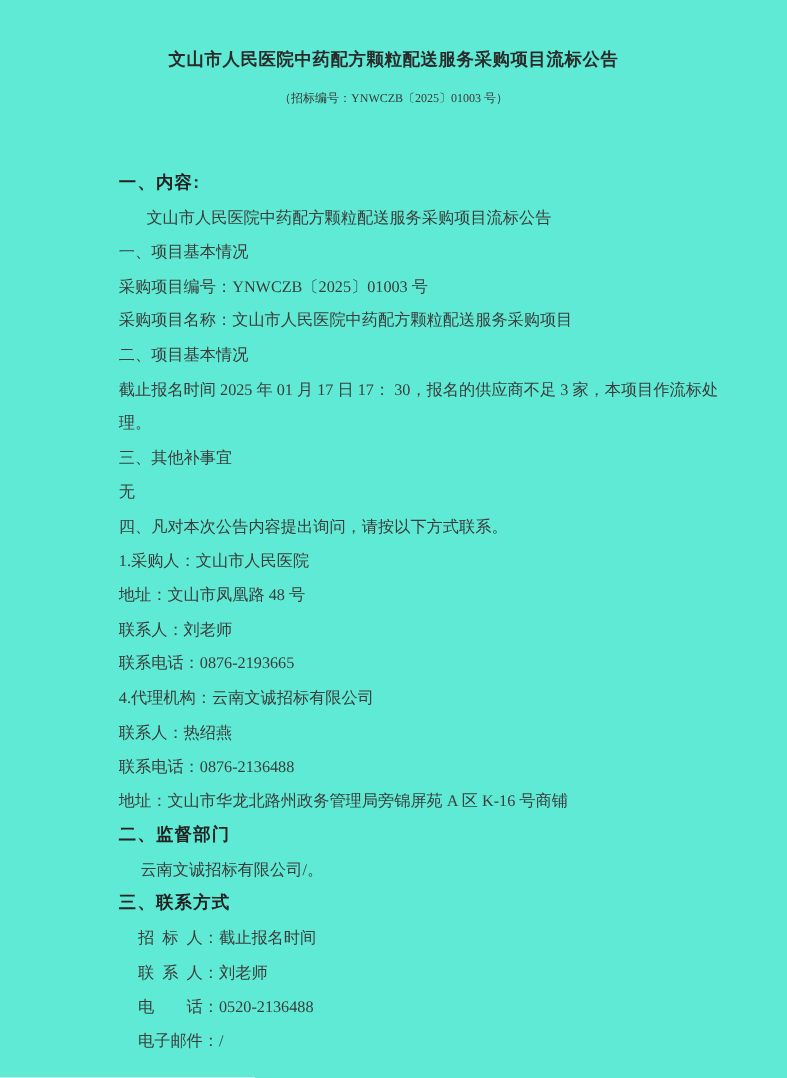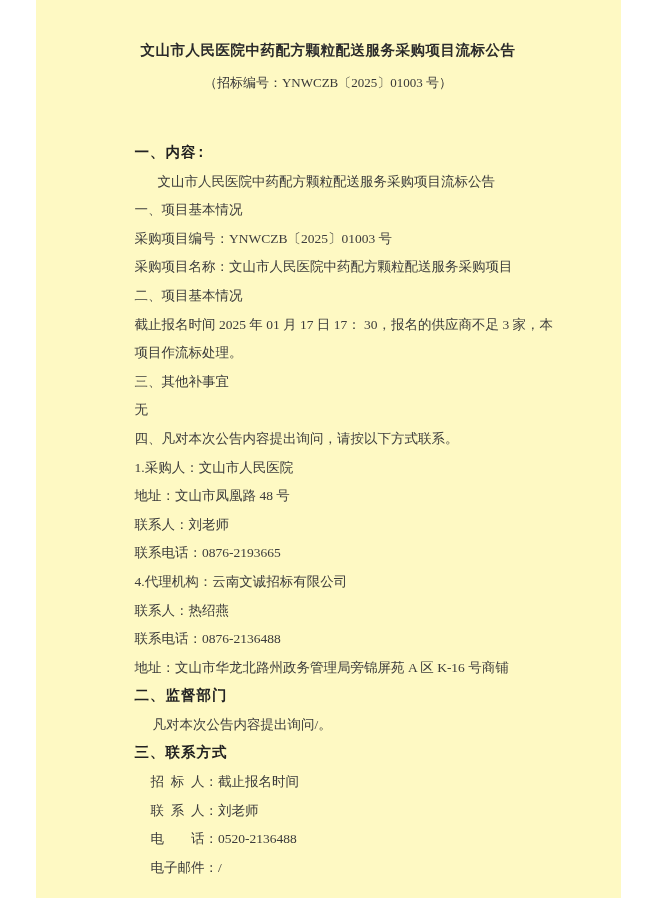--- a/index.html
+++ b/index.html
@@ -2,57 +2,57 @@
 <html><head>
 <meta charset="utf-8">
 <style>
   html, body {
     margin: 0;
     padding: 0;
     background: #ffffff;
   }
   .page {
     position: relative;
-    width: 585px;
+    width: 656px;
     height: 898px;
     margin: 0 auto;
-    background: #fef9c3;
+    background: #5eead4;
     overflow: hidden;
     font-family: "Liberation Serif", "DejaVu Serif", serif;
     color: #3c3c3c;
   }
   .header { text-align: center; }
   .title {
     padding-top: 40px;
     font-size: 14.5px;
     line-height: 20px;
     font-weight: 700;
     color: #2b2b2b;
     letter-spacing: 0.5px;
   }
   .subtitle {
     margin-top: 14px;
-    font-size: 13px;
+    font-size: 10px;
     line-height: 18px;
     color: #383838;
   }
   .doc {
     margin-top: 47px;
     padding-left: 99px;
     padding-right: 55px;
   }
   .line {
     margin: 0;
     font-size: 13.5px;
     line-height: 28.6px;
     white-space: pre-wrap;
     color: #3c3c3c;
   }
   .h-major {
-    font-family: Liberation Mono, monospace;
+    font-family: Liberation Sans, sans-serif;
     font-weight: 700;
     font-size: 14.5px;
     color: #222222;
     letter-spacing: 1px;
   }
   .indent-1 { padding-left: 23px; }
   .indent-2 { padding-left: 18px; }
   .indent-3 { padding-left: 16px; }
 </style>
 </head>
@@ -77,20 +77,20 @@
     <p class="line">四、凡对本次公告内容提出询问，请按以下方式联系。</p>
     <p class="line">1.采购人：文山市人民医院</p>
     <p class="line">地址：文山市凤凰路 48 号</p>
     <p class="line">联系人：刘老师</p>
     <p class="line">联系电话：0876-2193665</p>
     <p class="line">4.代理机构：云南文诚招标有限公司</p>
     <p class="line">联系人：热绍燕</p>
     <p class="line">联系电话：0876-2136488</p>
     <p class="line">地址：文山市华龙北路州政务管理局旁锦屏苑 A 区 K-16 号商铺</p>
     <p class="line h-major">二、监督部门</p>
-    <p class="line indent-2">凡对本次公告内容提出询问/。</p>
+    <p class="line indent-2">云南文诚招标有限公司/。</p>
     <p class="line h-major">三、联系方式</p>
     <p class="line indent-3">招  标  人：截止报名时间</p>
     <p class="line indent-3">联  系  人：刘老师</p>
     <p class="line indent-3">电        话：0520-2136488</p>
     <p class="line indent-3">电子邮件：/</p>
   </div>
 </div>
 
 </body></html>

